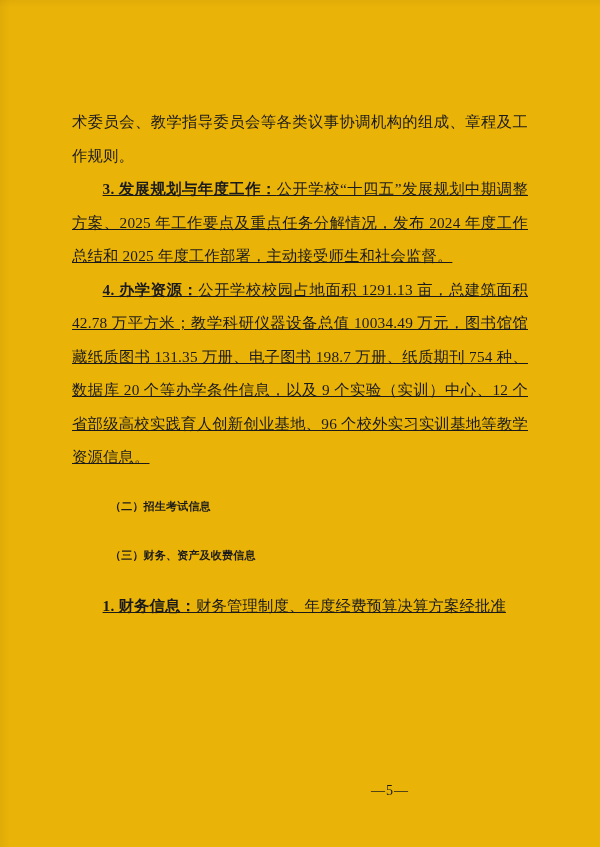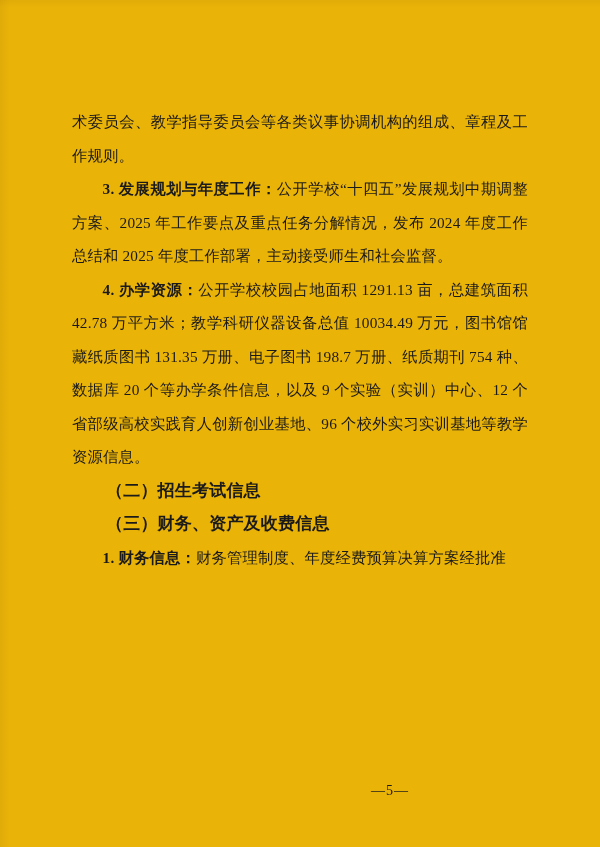--- a/index.html
+++ b/index.html
@@ -28,30 +28,31 @@
     text-align: justify;
     text-justify: inter-ideograph;
     letter-spacing: 0.2px;
   }
   .para {
     margin: 0;
     text-indent: 0;
   }
   .para.indent {
     text-indent: 2em;
+    text-decoration: underline;
   }
   .heading-run {
     font-weight: bold;
     font-family: "Liberation Serif", "DejaVu Serif", serif;
   }
   .sec-heading {
-    margin: 0;
+    margin: 16px;
     text-indent: 2em;
     font-weight: bold;
-    font-size: 17px;
+    font-size: 11px;
     line-height: 33.5px;
     letter-spacing: 0.2px;
   }
   .page-number {
     position: absolute;
     left: 0;
     right: 0;
     bottom: 48px;
     text-align: center;
     font-size: 14px;

